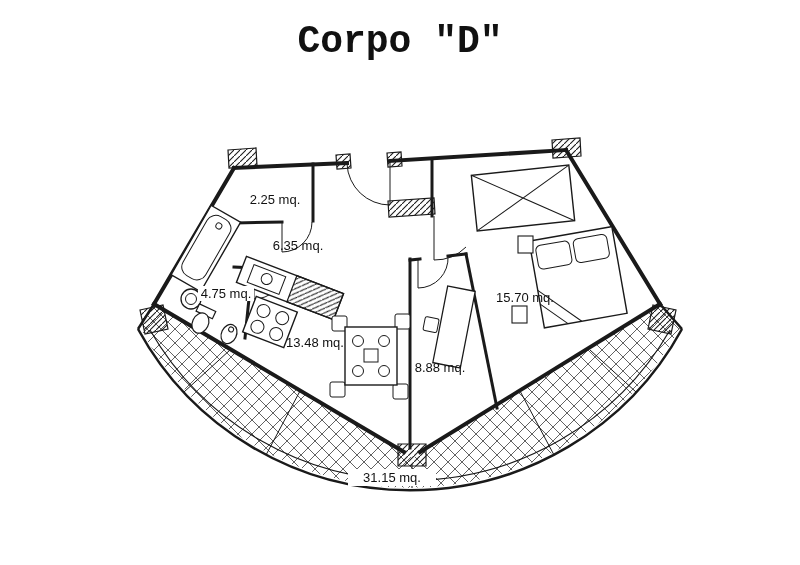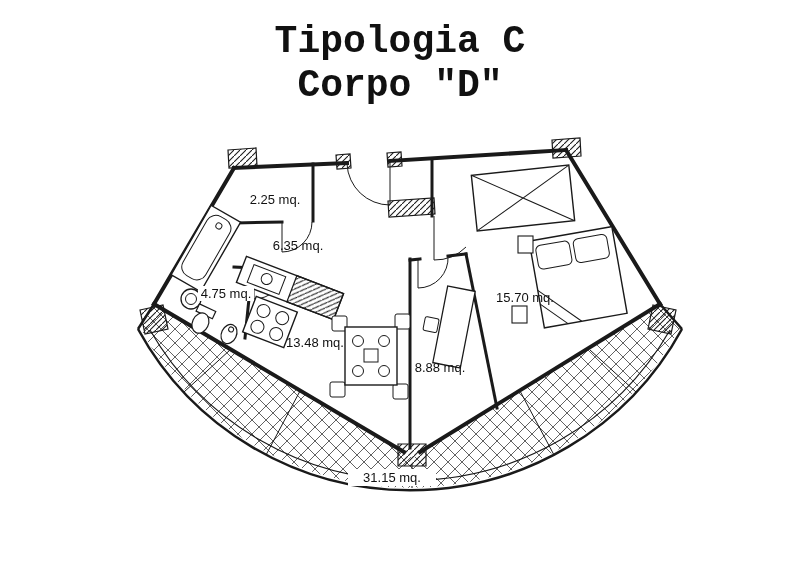--- a/index.html
+++ b/index.html
@@ -15,21 +15,20 @@
   }
   svg{position:absolute;left:0;top:0;}
   text{font-family:"Liberation Sans",sans-serif;font-size:13px;fill:#111;}
 </style>
 </head>
 <body>
 
 <div id="stage">
 
   <div class="title">
-    <div>Tipologia C</div>
     <div>Corpo "D"</div>
   </div>
 
   <svg width="800" height="565" viewBox="0 0 800 565">
     <defs>
       <pattern id="tiles" width="14" height="14" patternUnits="userSpaceOnUse">
         <path d="M0,0 L14,14 M14,0 L0,14" stroke="#3a3a3a" stroke-width="0.8" fill="none"></path>
       </pattern>
       <pattern id="hatch" width="6" height="6" patternUnits="userSpaceOnUse">
         <path d="M0,6 L6,0" stroke="#1a1a1a" stroke-width="1.1" fill="none"></path>

